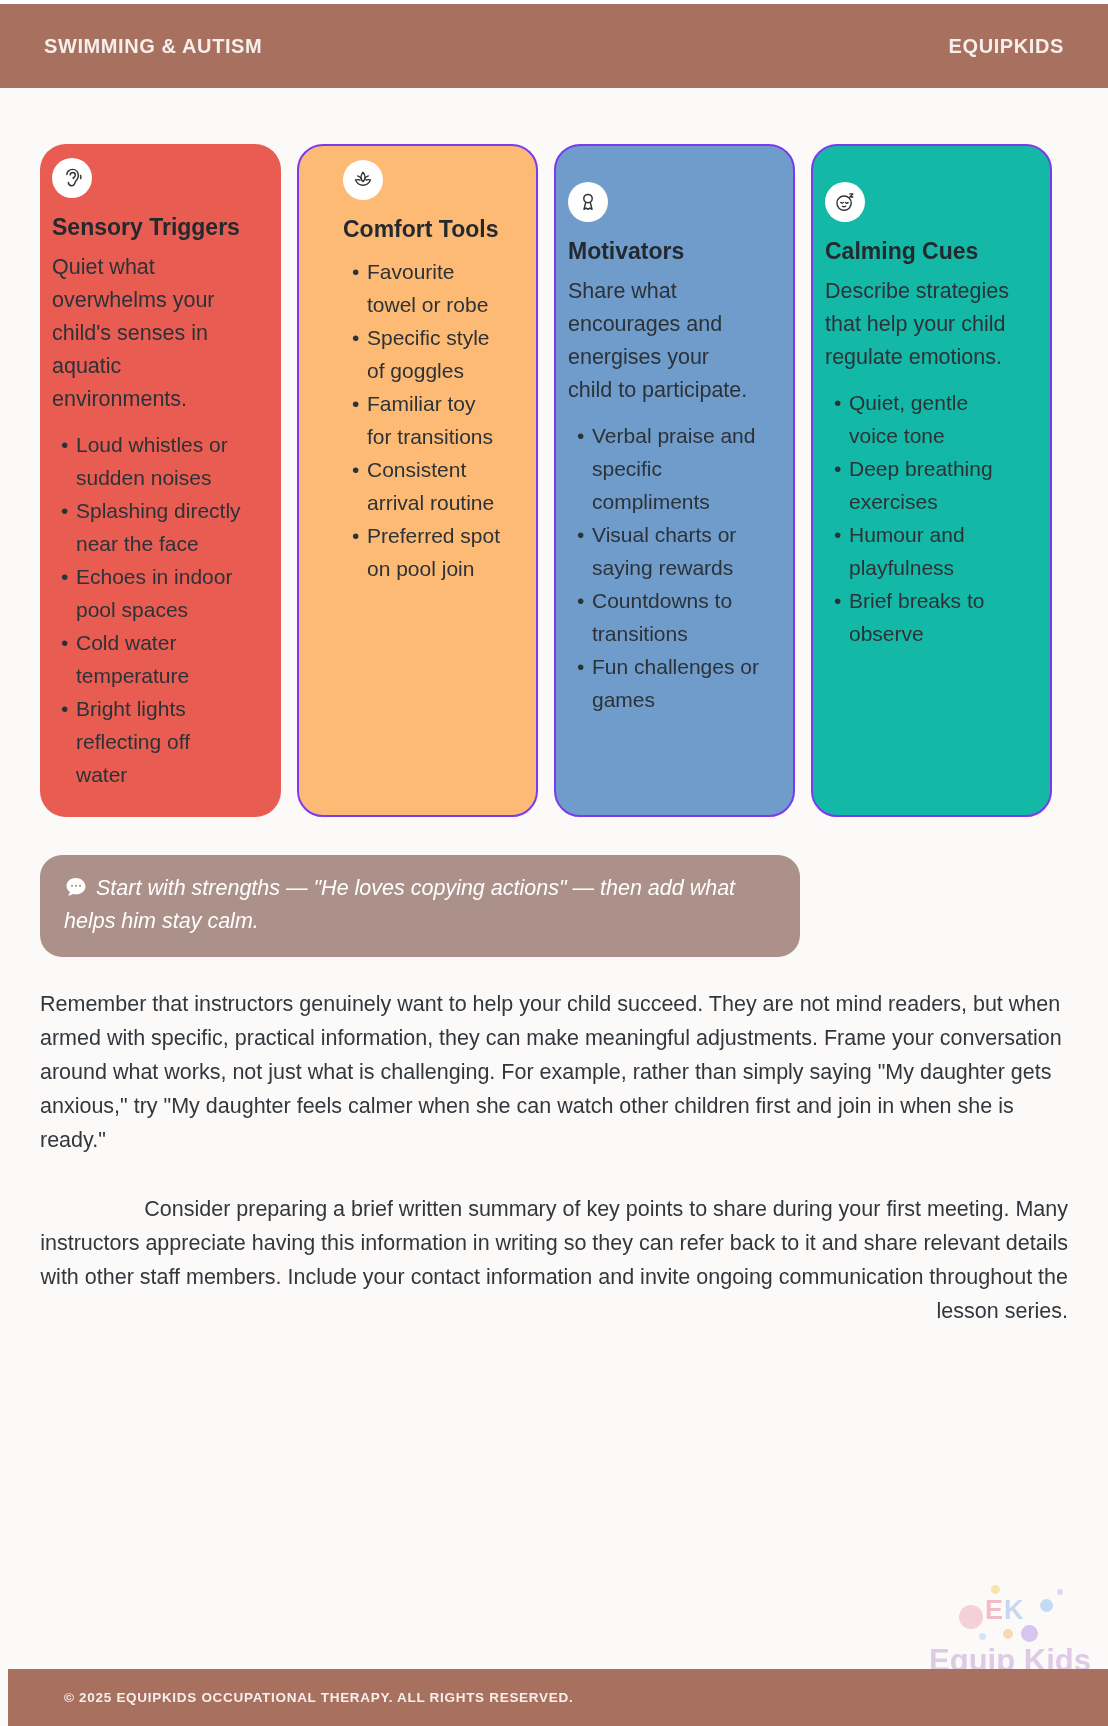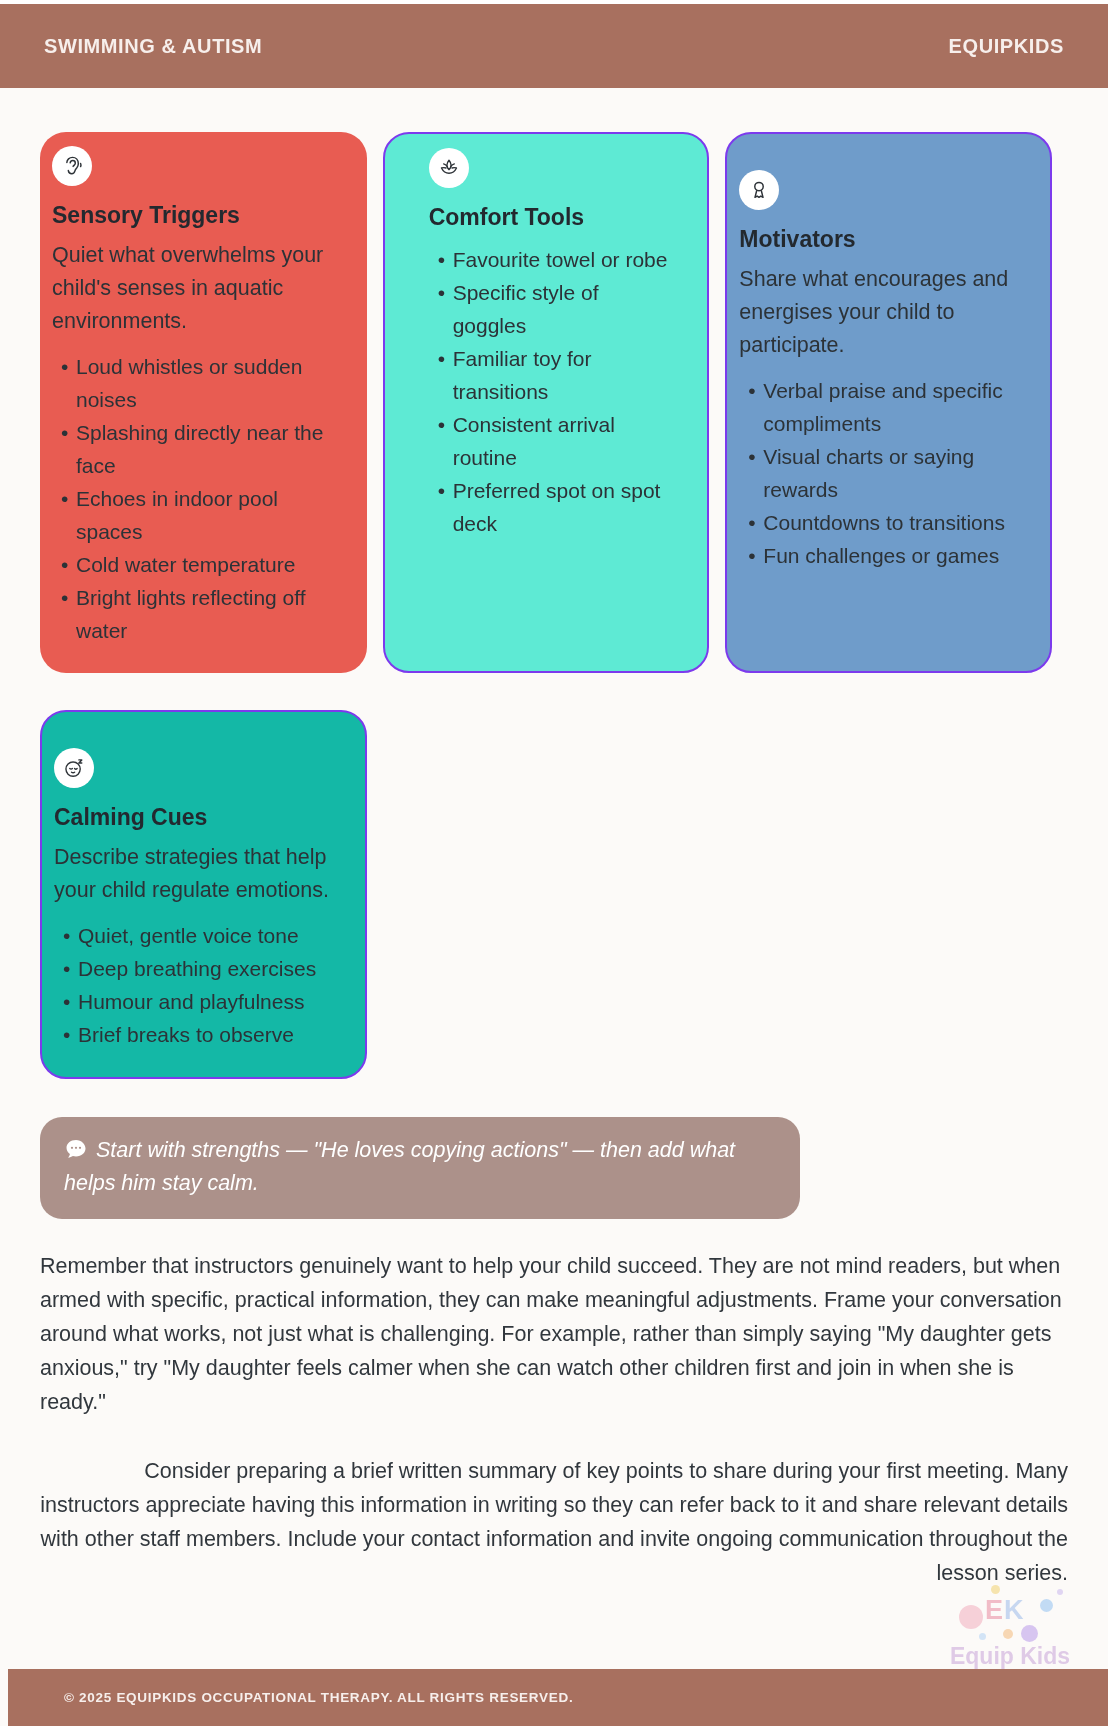--- a/index.html
+++ b/index.html
@@ -22,22 +22,22 @@
     font-size:13.5px;font-weight:700;letter-spacing:.7px;
     justify-content:flex-start;
   }
   
   .intro{
     margin:80px 60px 0 46px;max-width:960px;
     font-size:21.5px;line-height:34px;color:#33393f;
   }
   
   .grid{
-    margin:44px 56px 0 40px;
-    display:grid;grid-template-columns:1fr 1fr 1fr;column-gap:16px;row-gap:37px;
+    margin:56px 56px 0 40px;
+    display:grid;grid-template-columns:1fr 1fr 1fr 1fr;column-gap:16px;row-gap:37px;
   }
   .card{
     border-radius:26px;box-sizing:border-box;
     padding:14px 34px 26px 12px;
     color:#2c3237;
   }
   .card.row2{padding-top:36px;}
   .icon-badge{
     width:40px;height:40px;border-radius:50%;background:#ffffff;
     display:flex;align-items:center;justify-content:center;
@@ -64,21 +64,21 @@
   .watermark{
     position:absolute;top:1585px;right:8px;width:180px;
     text-align:center;opacity:.9;pointer-events:none;
   }
   .logo-mark{position:relative;height:58px;width:130px;margin:0 auto;}
   .dot{position:absolute;border-radius:50%;}
   .logo-ek{
     position:absolute;left:40px;top:10px;font-size:27px;font-weight:800;
     letter-spacing:1px;
   }
-  .logo-name{font-size:23px;font-weight:800;color:#dcc5e5;margin-top:0;}
+  .logo-name{font-size:31px;font-weight:800;color:#dcc5e5;margin-top:0;}
   .logo-caption{font-size:6.5px;letter-spacing:.5px;color:#eed6ce;margin-top:2px;font-weight:700;}
   svg{display:block;}
 </style>
 </head>
 <body>
 
 <div class="page">
 
   <div class="topstrip"></div>
 
@@ -104,37 +104,37 @@
       <p>Quiet what overwhelms your child's senses in aquatic environments.</p>
       <ul>
           <li>Loud whistles or sudden noises</li>
           <li>Splashing directly near the face</li>
           <li>Echoes in indoor pool spaces</li>
           <li>Cold water temperature</li>
           <li>Bright lights reflecting off water</li>
         </ul>
     </div>
 
-    <div class="card" style="background: #5eead4; border: 2px solid rgb(124, 58, 237); padding-left: 44px;">
+    <div class="card" style="background: #fdba74; border: 2px solid rgb(124, 58, 237); padding-left: 44px;">
       <div class="icon-badge">
         <span>
           <svg width="22" height="22" viewBox="0 0 24 24" fill="none" stroke="#2e3338" stroke-width="1.5" stroke-linecap="round" stroke-linejoin="round">
             <path d="M12 3.5c1.5 1.8 2.3 3.6 2.3 5.4S13.3 12.6 12 13.8c-1.3-1.2-2.3-3.1-2.3-4.9S10.5 5.3 12 3.5z"></path>
             <path d="M6.2 7.5c1.9.5 3.2 1.5 4 3M17.8 7.5c-1.9.5-3.2 1.5-4 3"></path>
             <path d="M3.8 12c1.8 3.7 4.7 5.7 8.2 5.7s6.4-2 8.2-5.7c-1.8-.6-3.4-.6-4.9 0M8.7 12c-1.5-.6-3.1-.6-4.9 0"></path>
           </svg>
         </span>
       </div>
       <h3>Comfort Tools</h3>
       <ul>
           <li>Favourite towel or robe</li>
           <li>Specific style of goggles</li>
           <li>Familiar toy for transitions</li>
           <li>Consistent arrival routine</li>
-          <li>Preferred spot on spot deck</li>
+          <li>Preferred spot on pool join</li>
         </ul>
     </div>
 
     <div class="card row2" style="background: rgb(111, 156, 202); border: 2px solid rgb(124, 58, 237);">
       <div class="icon-badge">
         <span>
           <svg width="22" height="22" viewBox="0 0 24 24" fill="none" stroke="#2e3338" stroke-width="1.6" stroke-linejoin="round">
             <circle cx="12" cy="8.3" r="4.6"></circle>
             <path d="M9.6 12.3 7.6 20l2.4-1.4 2 1.4 2-1.4 2.4 1.4-2-7.7"></path>
           </svg>

